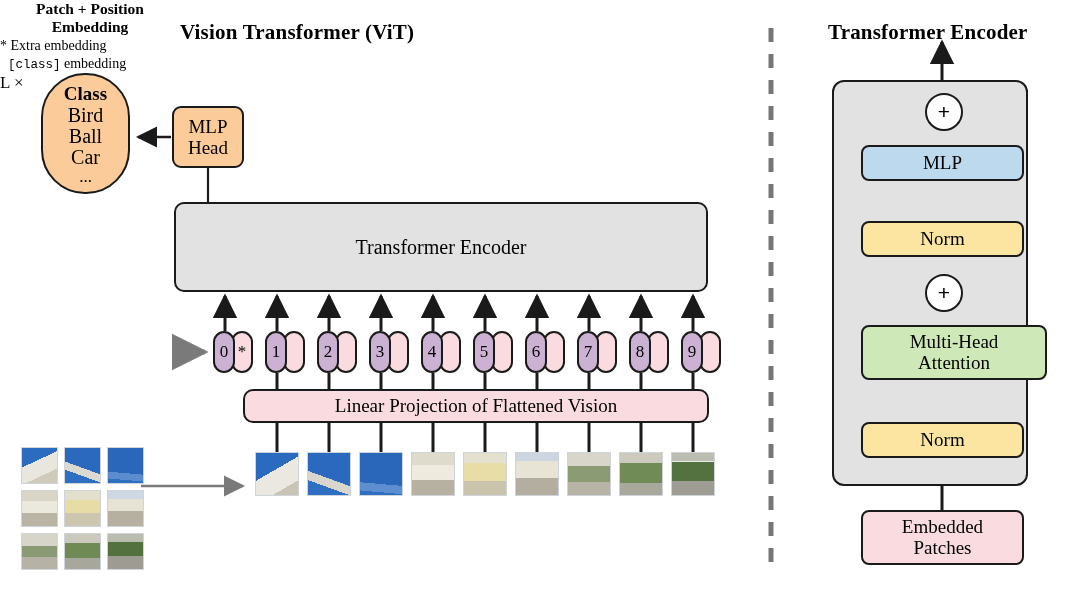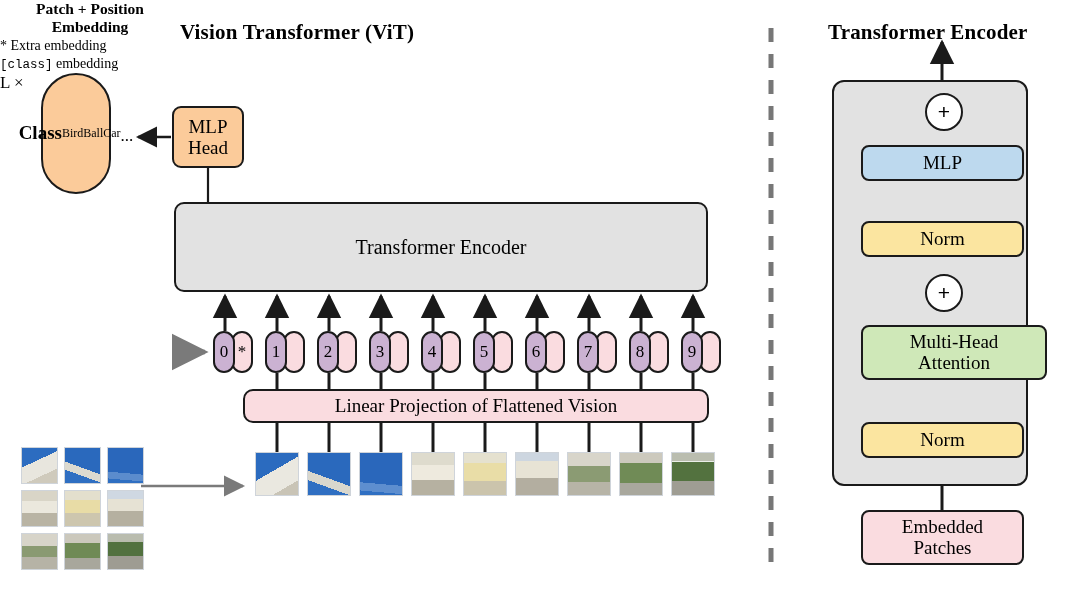--- a/index.html
+++ b/index.html
@@ -13,39 +13,39 @@
   svg.layer{position:absolute;left:0;top:0;width:1080px;height:593px;pointer-events:none;}
 
   .node{position:absolute;box-sizing:border-box;display:flex;align-items:center;
         justify-content:center;text-align:center;border:2.2px solid #1a1a1a;}
   .title{position:absolute;font-weight:bold;letter-spacing:.2px;white-space:nowrap;}
 
   
   #vit-title{left:180px;top:20px;font-size:21px;}
   #enc-title{left:828px;top:20px;font-size:21px;}
 
-  #class-box{left:41px;top:73px;width:70px;height:121px;border-radius:44px;
-             background:#fbcb9a;flex-direction:row;line-height:1.04;}
+  #class-box{left:41px;top:73px;width:89px;height:121px;border-radius:44px;
+             background:#fbcb9a;flex-direction:column;line-height:1.04;}
   #class-box .cap{font-weight:bold;font-size:19px;margin-bottom:1px;}
-  #class-box .it{font-size:12px;}
+  #class-box .it{font-size:20px;}
   #class-box .dots{font-size:17px;line-height:.6;padding-top:5px;}
 
   #mlp-head{left:172px;top:106px;width:72px;height:62px;border-radius:9px;
             background:#fbcb9a;flex-direction:column;font-size:19px;line-height:1.12;}
 
   #encoder-box{left:174px;top:202px;width:534px;height:90px;border-radius:10px;
                background:#e2e2e2;font-size:20px;}
 
   #linproj{left:243px;top:389px;width:466px;height:34px;border-radius:10px;
            background:#fadce0;font-size:19px;}
 
   #pp-label{left:14px;top:326px;width:180px;text-align:center;font-weight:bold;
             font-size:15.5px;line-height:1.18;}
   #extra-label{left:22px;top:381px;width:176px;font-size:14px;line-height:1.3;}
-  #extra-label .mono{font-family:"Liberation Mono","DejaVu Sans Mono",monospace;font-size:12.5px;}
+  #extra-label .mono{font-family:"Liberation Mono","DejaVu Sans Mono",monospace;font-size:12.5px;padding-left:8px;}
 
   
   .token{position:absolute;top:331px;height:42px;display:flex;}
   .tok-num{width:22px;height:42px;border:2px solid #1a1a1a;border-radius:11px;
            background:#cbb2d2;display:flex;align-items:center;justify-content:center;
            font-size:17px;box-sizing:border-box;position:relative;z-index:2;}
   .tok-pos{width:22px;height:42px;border:2px solid #1a1a1a;border-radius:11px;
            background:#fadce0;box-sizing:border-box;margin-left:-4px;
            display:flex;align-items:center;justify-content:center;font-size:17px;}
 

